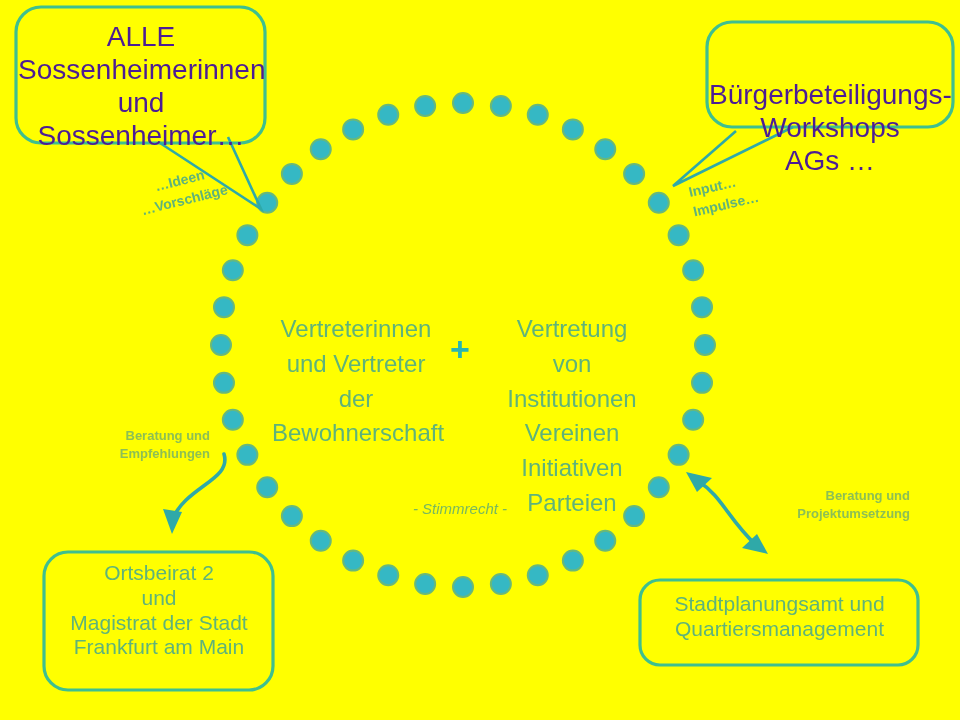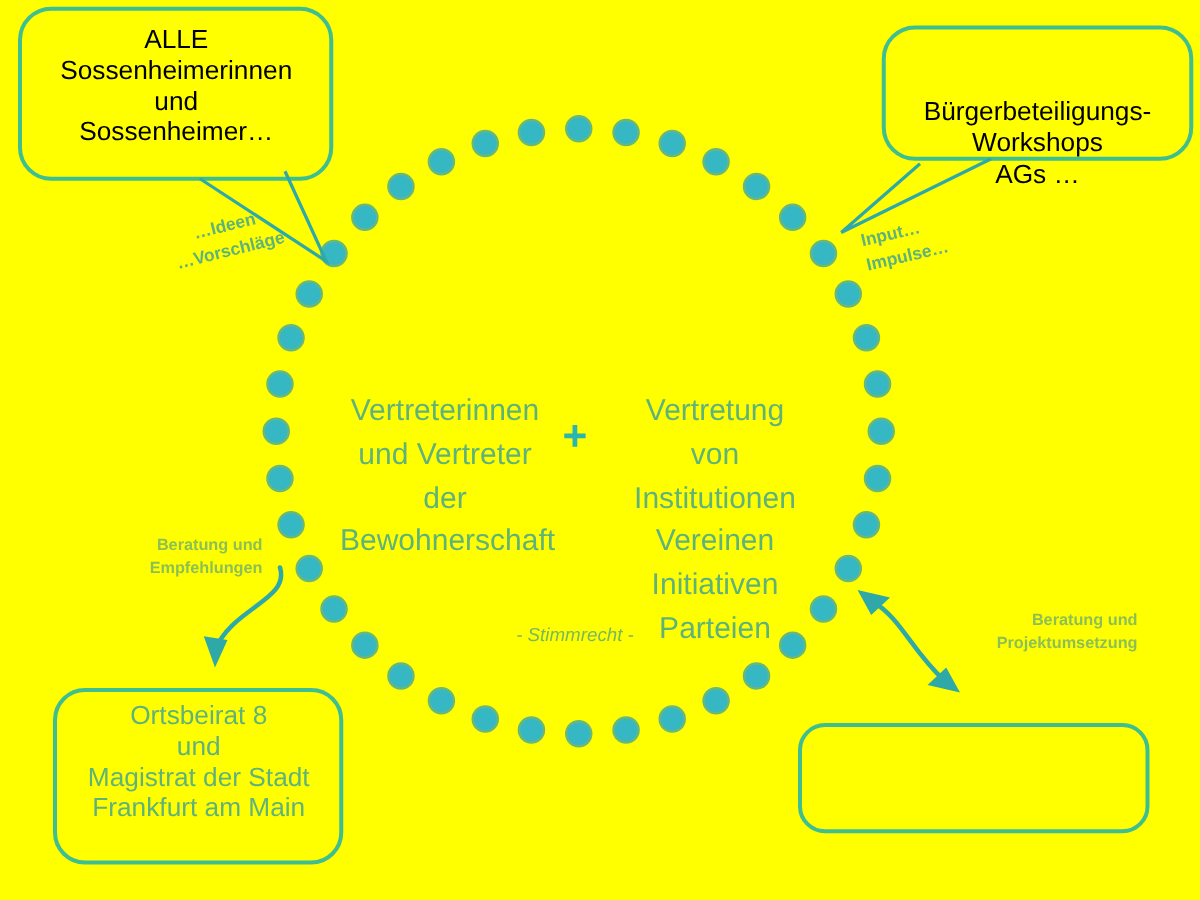--- a/index.html
+++ b/index.html
@@ -27,22 +27,22 @@
   .txt {
     position: absolute;
     color: #5fb37a;
     text-align: center;
     line-height: 1.18;
     white-space: pre-line;
   }
 
   
   .bubble-text {
-    font-size: 21px;
-    color: #000000;
+    font-size: 28px;
+    color: #4c1d95;
   }
   #bubble-tl-text { left: 18px;  top: 20px;  width: 246px; }
   #bubble-tr-text { left: 709px; top: 30px;  width: 242px; margin-top: 48px; }
 
   
   .box-text {
     font-size: 21px;
     color: #5fb37a;
   }
   #box-bl-text { left: 46px;  top: 561px; width: 226px; }
@@ -233,19 +233,21 @@
 Parteien</div>
 
   <div class="txt" id="stimmrecht">- Stimmrecht -</div>
 
   <div class="arrow-caption" id="cap-left">Beratung und
 Empfehlungen</div>
 
   <div class="arrow-caption" id="cap-right">Beratung und
 Projektumsetzung</div>
 
-  <div class="txt box-text" id="box-bl-text">Ortsbeirat 8
+  <div class="txt box-text" id="box-bl-text">Ortsbeirat 2
 und
 Magistrat der Stadt
 Frankfurt am Main</div>
 
+  <div class="txt box-text" id="box-br-text">Stadtplanungsamt und
+Quartiersmanagement</div>
 
 </div>
 
 </body></html>

